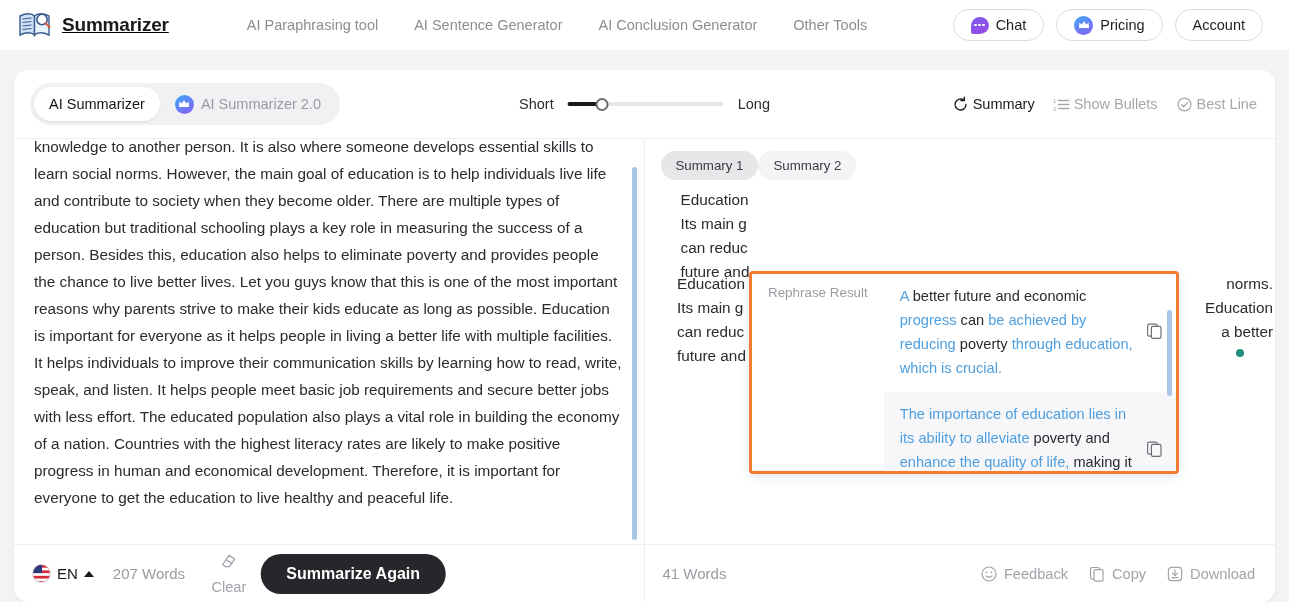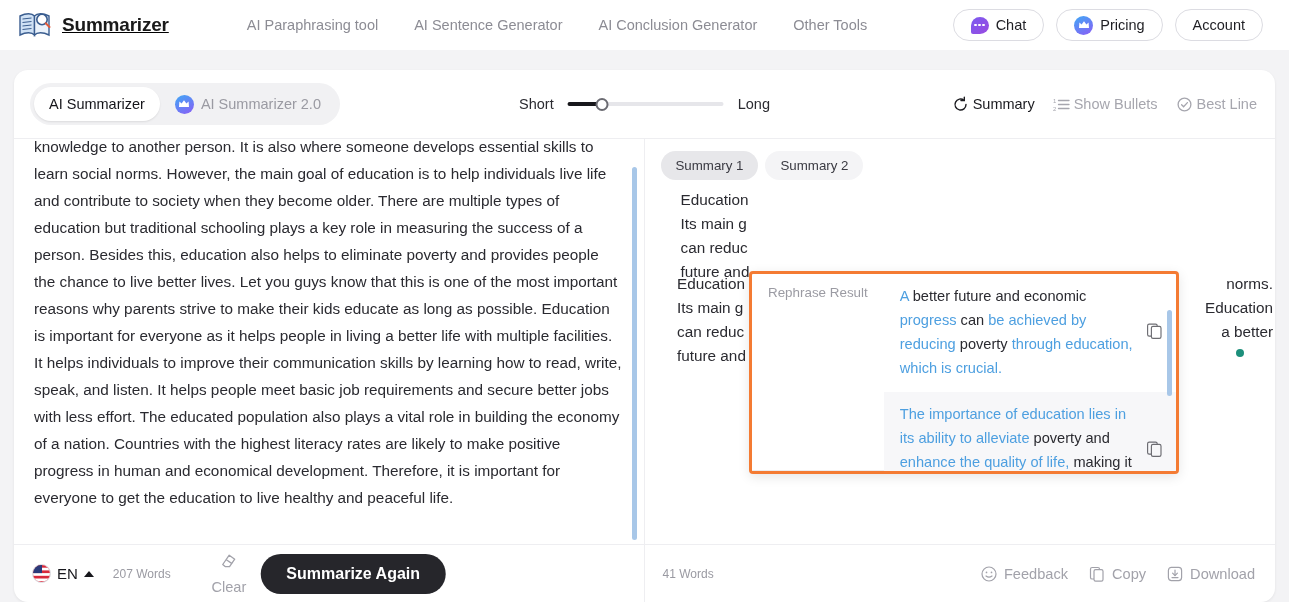--- a/index.html
+++ b/index.html
@@ -125,21 +125,21 @@
     font-size: 15.3px; line-height: 27px; color: #2a2a30;
     padding-top: 4px;
     margin-top: -10px;
   }
   .vscroll {
     position: absolute; width: 5px; border-radius: 3px; background: #a8c7e8;
   }
   .left-scroll { right: 7px; top: 28px; bottom: 4px; }
 
   
-  .tabs { display: flex; gap: 7px; padding: 12px 0 8px 16px; }
+  .tabs { display: flex; padding: 12px 0 8px 16px; }
   .tab {
     border-radius: 18px; padding: 7px 15px; font-size: 13.3px; color: #3a3a42;
     background: #f4f4f6; cursor: pointer; white-space: nowrap;
   }
   .tab.active { background: #e7e7ea; }
   .summary-body {
     padding: 0 22px 0 16px; font-size: 15.3px; line-height: 24px; color: #2a2a30;
     position: relative;
   }
   .green-dot {
@@ -185,21 +185,21 @@
   .lang { display: flex; align-items: center; gap: 6px; cursor: pointer; }
   .flag {
     width: 19px; height: 19px; border-radius: 50%; overflow: hidden; flex: 0 0 auto;
     border: 1px solid #d9d9de;
   }
   .lang-code { font-size: 15px; color: #17171c; font-weight: 500; }
   .caret-up {
     width: 0; height: 0; border-left: 5px solid transparent; border-right: 5px solid transparent;
     border-bottom: 6px solid #17171c;
   }
-  .wordcount { font-size: 12px; color: #9a9aa2; margin-left: 19px; white-space: nowrap; text-align: right; }
+  .wordcount { font-size: 15px; color: #9a9aa2; margin-left: 19px; white-space: nowrap; text-align: right; }
   .wordcount b { color: #9a9aa2; font-weight: normal; }
   .foot-center {
     position: absolute; left: 50%; transform: translateX(-50%);
     display: flex; align-items: center; gap: 14px;
   }
   .clear-btn { display: flex; align-items: center; gap: 6px; font-size: 14.6px; color: #a2a2aa; cursor: pointer; flex-direction: column; }
   .primary-btn {
     background: #26262b; color: #ffffff; border-radius: 22px;
     height: 40px; padding: 0 26px; display: flex; align-items: center;
     font-size: 16px; font-weight: bold; cursor: pointer; white-space: nowrap;

